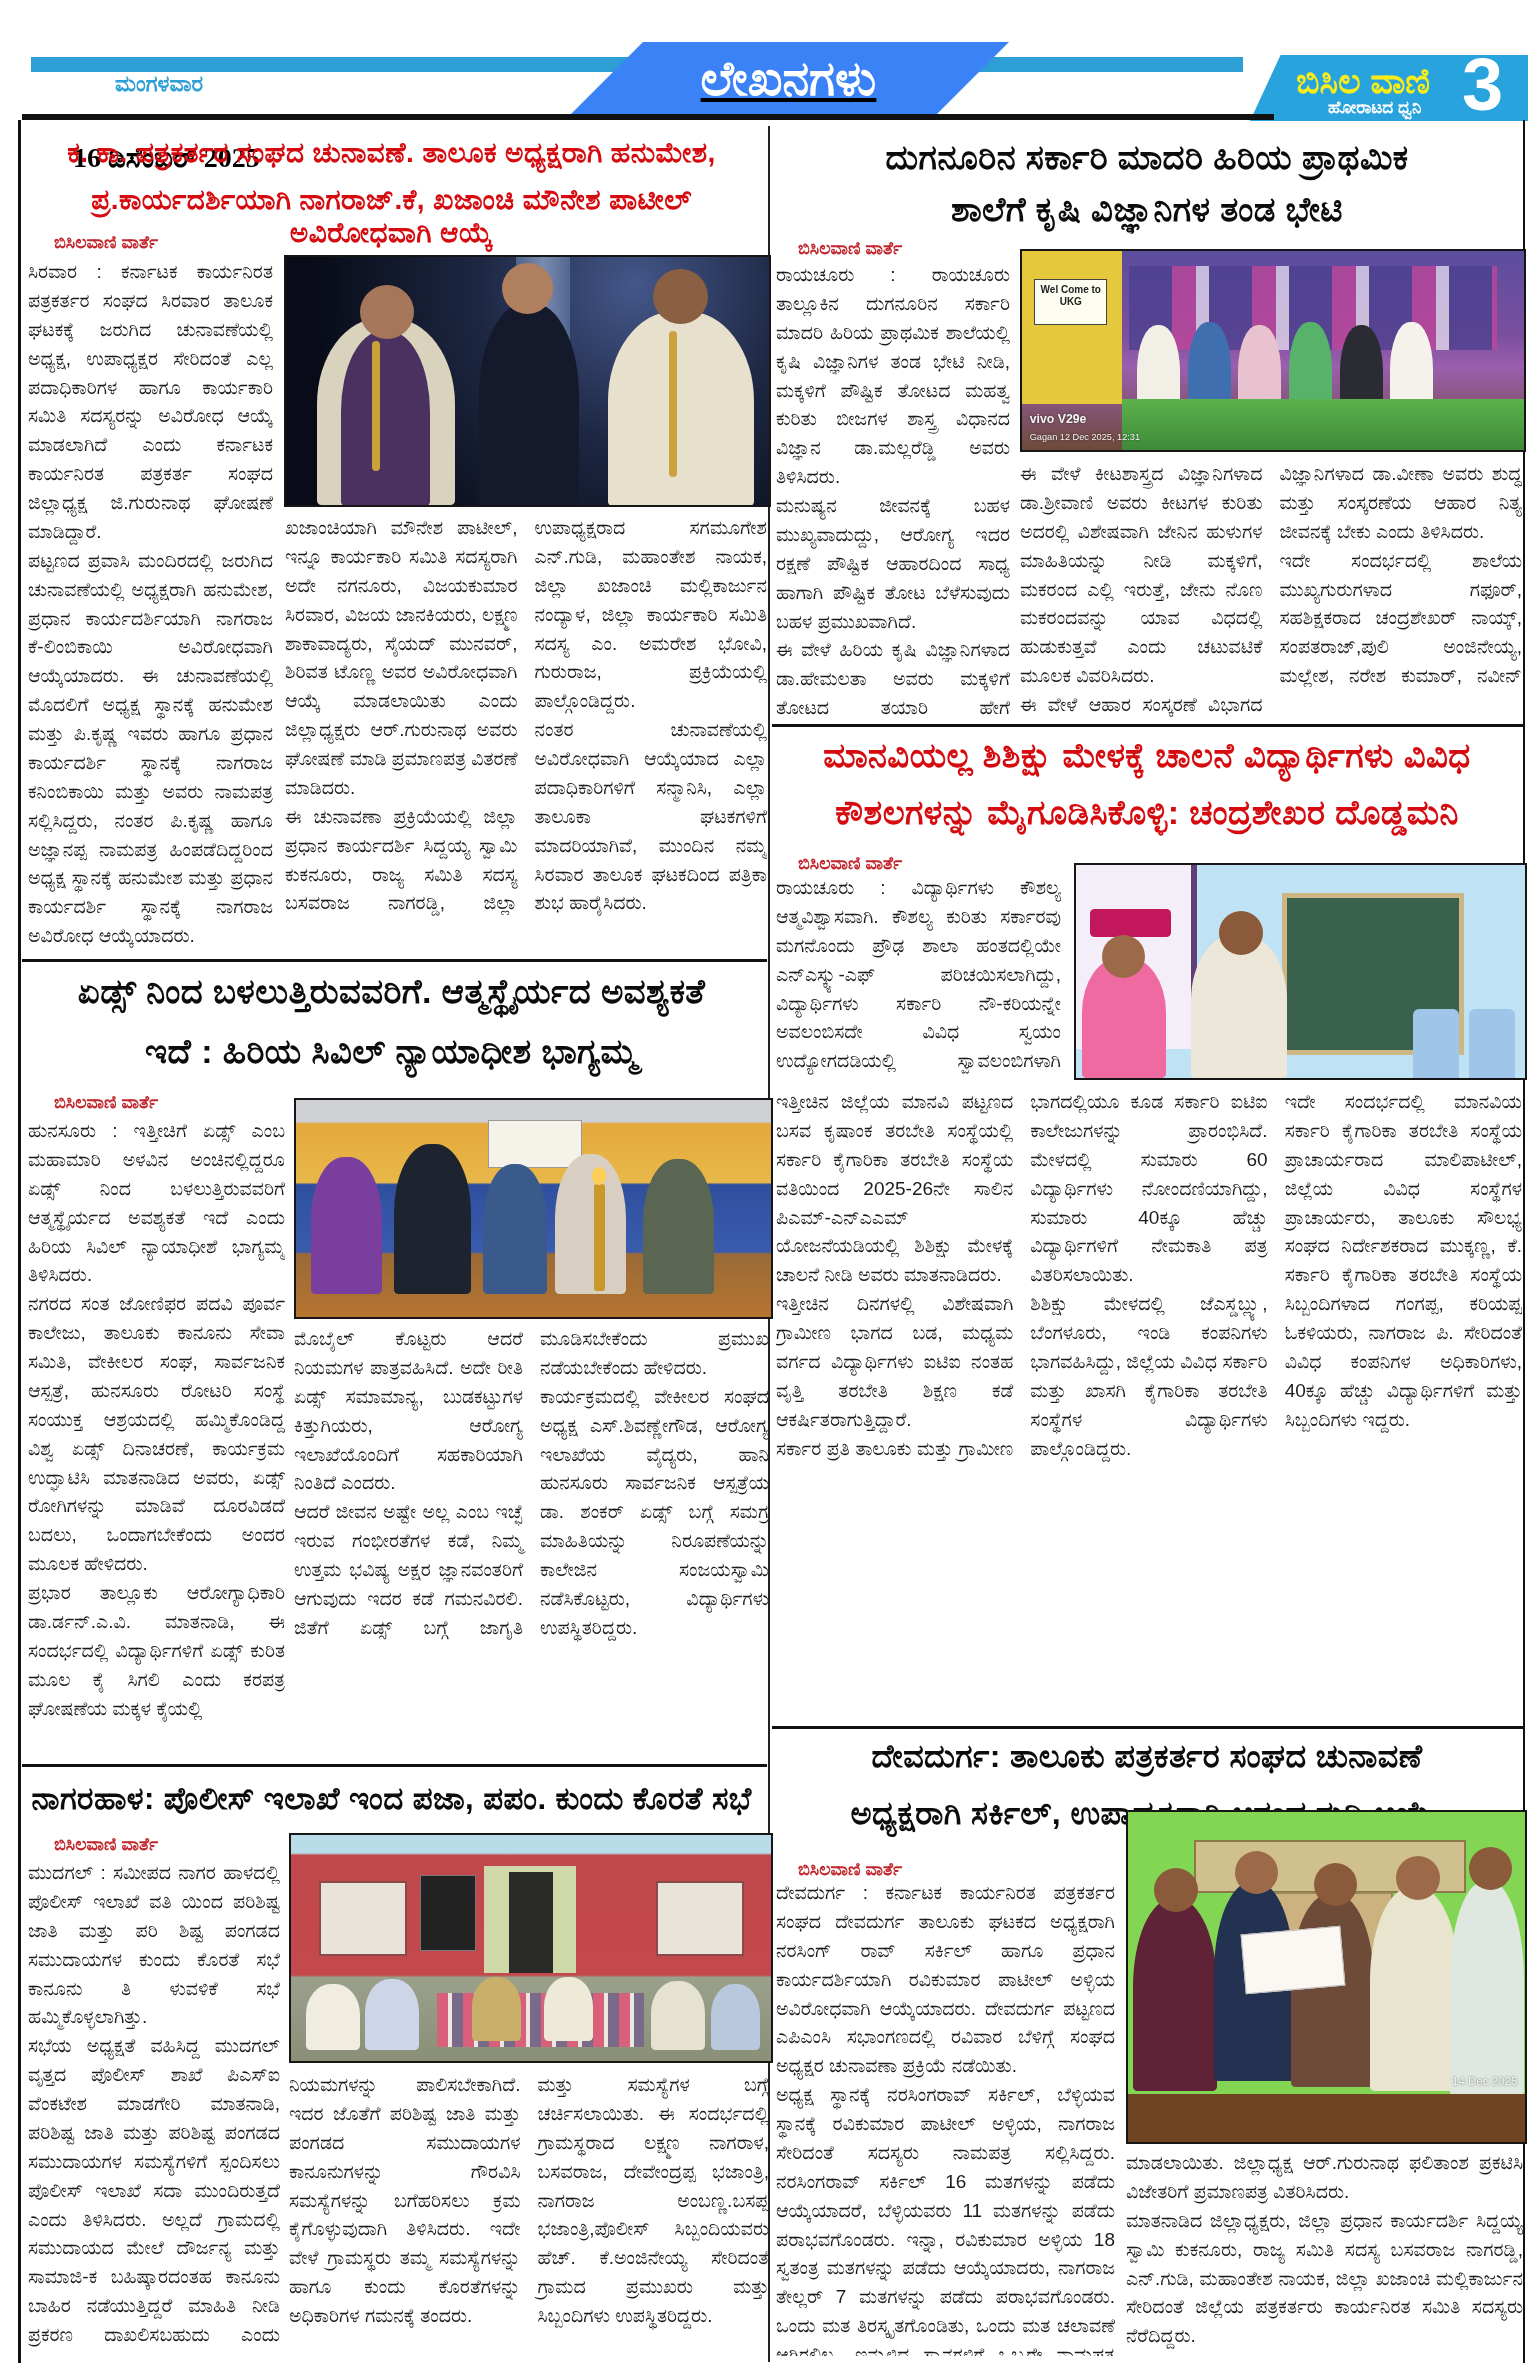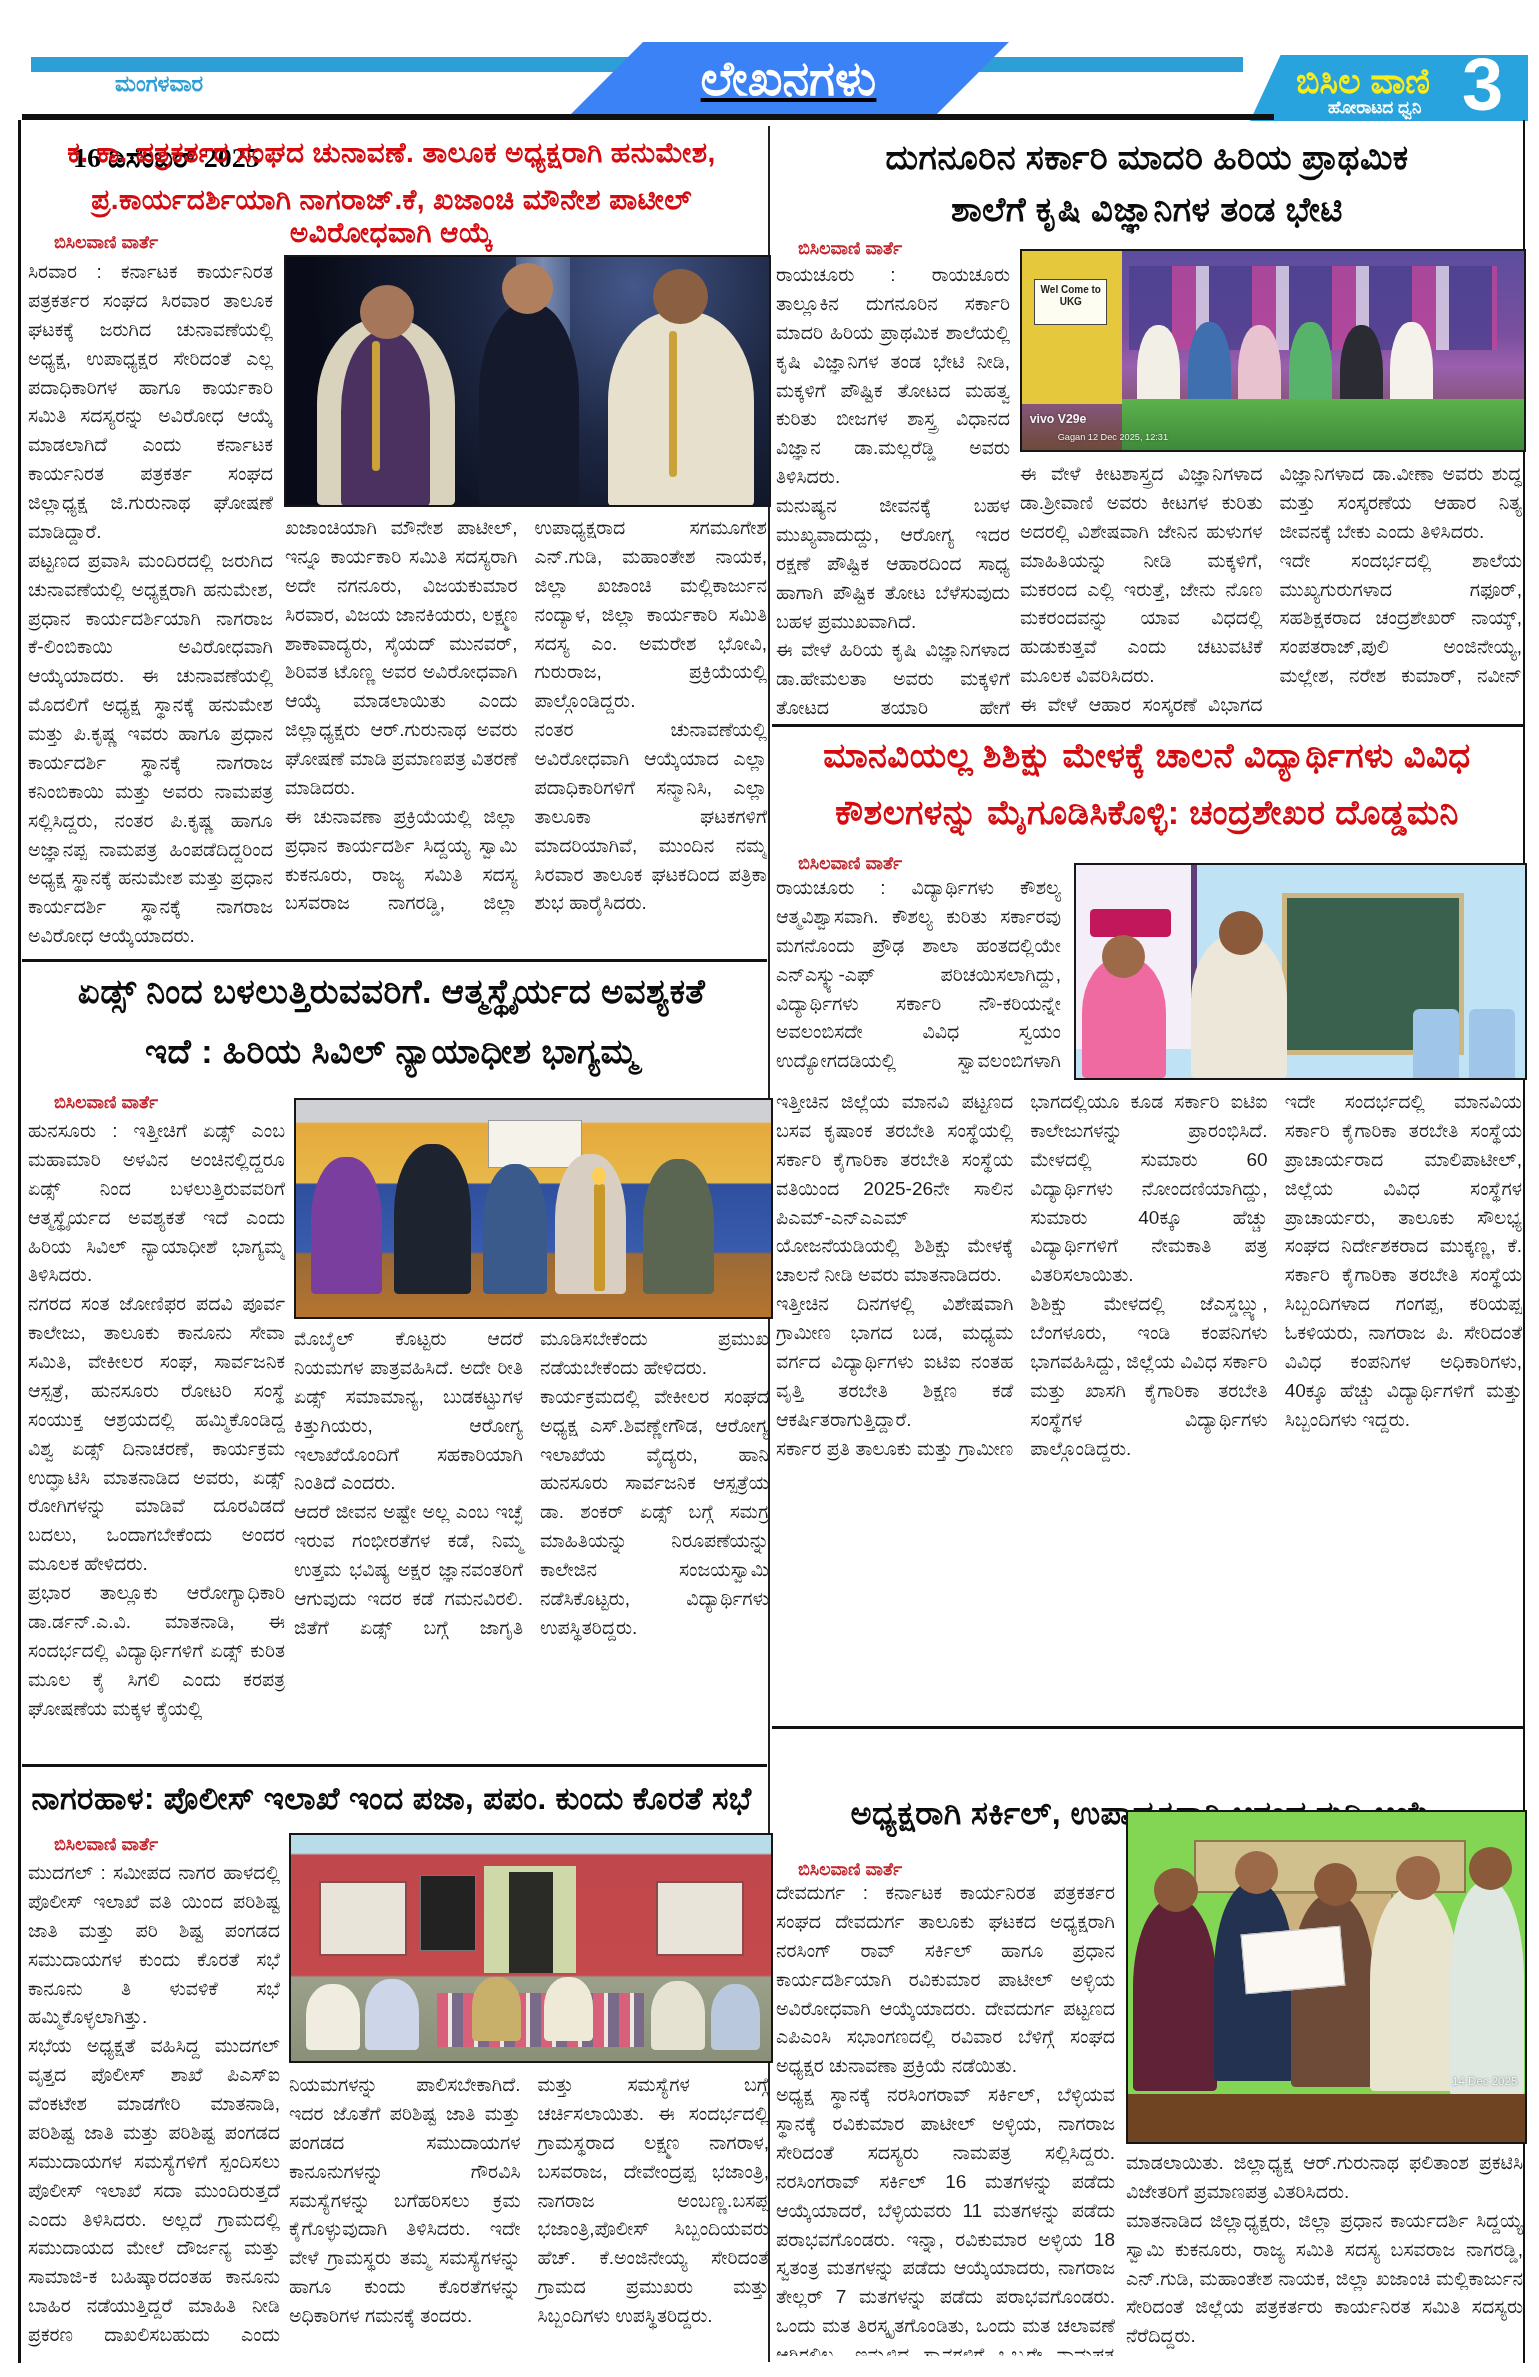--- a/index.html
+++ b/index.html
@@ -99,21 +99,21 @@
     <div class="abs" style="left:12.3px;top:28px;width:71px;height:40px;background:#fdfdf2;border:1.5px solid #444;color:#222;font-size:10px;font-weight:700;text-align:center;line-height:1.2;padding-top:4px;">Wel Come to UKG</div>
     <div class="abs" style="left:107px;top:15.3px;width:368px;height:84px;background:repeating-linear-gradient(90deg,#4a3f8e 0 43px,#c2459a 43px 67px,#e8e0f0 67px 80px);opacity:.75;"></div>
     <div class="fig" style="left:115px;top:74px;width:43px;height:100px;background:#f2efe6;"></div>
     <div class="fig" style="left:166px;top:71px;width:43px;height:103px;background:#3f6fae;"></div>
     <div class="fig" style="left:216px;top:74px;width:43px;height:100px;background:#e9c2cf;"></div>
     <div class="fig" style="left:267px;top:71px;width:43px;height:103px;background:#58b36a;"></div>
     <div class="fig" style="left:318px;top:74px;width:43px;height:100px;background:#2b2b33;"></div>
     <div class="fig" style="left:368px;top:71px;width:43px;height:103px;background:#f4f2ea;"></div>
     <div class="abs" style="left:100px;bottom:0;width:403px;height:51px;background:linear-gradient(0deg,#3f8a3a,#5cb24c);"></div>
     <div class="wm" style="left:7.7px;bottom:23px;font-size:12.3px;font-weight:700;">vivo V29e</div>
-    <div class="wm" style="left:7.7px;bottom:6.1px;font-size:9.2px;margin-left:28px;">Gagan  12 Dec 2025, 12:31</div>
+    <div class="wm" style="left:7.7px;bottom:6.1px;font-size:9.2px;">Gagan  12 Dec 2025, 12:31</div>
   </div>
 
   <div class="bt" style="left:776px;top:261px;width:234px;height:460px;">ರಾಯಚೂರು : ರಾಯಚೂರು ತಾಲ್ಲೂಕಿನ ದುಗನೂರಿನ ಸರ್ಕಾರಿ ಮಾದರಿ ಹಿರಿಯ ಪ್ರಾಥಮಿಕ ಶಾಲೆಯಲ್ಲಿ ಕೃಷಿ ವಿಜ್ಞಾನಿಗಳ ತಂಡ ಭೇಟಿ ನೀಡಿ, ಮಕ್ಕಳಿಗೆ ಪೌಷ್ಟಿಕ ತೋಟದ ಮಹತ್ವ ಕುರಿತು ಬೀಜಗಳ ಶಾಸ್ತ್ರ ವಿಧಾನದ ವಿಜ್ಞಾನ ಡಾ.ಮಲ್ಲರೆಡ್ಡಿ ಅವರು ತಿಳಿಸಿದರು.
 ಮನುಷ್ಯನ ಜೀವನಕ್ಕೆ ಬಹಳ ಮುಖ್ಯವಾದುದ್ದು, ಆರೋಗ್ಯ ಇದರ ರಕ್ಷಣೆ ಪೌಷ್ಟಿಕ ಆಹಾರದಿಂದ ಸಾಧ್ಯ ಹಾಗಾಗಿ ಪೌಷ್ಟಿಕ ತೋಟ ಬೆಳೆಸುವುದು ಬಹಳ ಪ್ರಮುಖವಾಗಿದೆ.
 ಈ ವೇಳೆ ಹಿರಿಯ ಕೃಷಿ ವಿಜ್ಞಾನಿಗಳಾದ ಡಾ.ಹೇಮಲತಾ ಅವರು ಮಕ್ಕಳಿಗೆ ತೋಟದ ತಯಾರಿ ಹೇಗೆ ಮಾಡಿಕೊಳ್ಳಬೇಕು ಎಂದು ಪ್ರಾತ್ಯಕ್ಷಿಕೆಯನ್ನು ಮಾಡಿ ಮಾರ್ಗದರ್ಶನ ಮಾಡಿದರು.</div>
   <div class="bt c2" style="left:1020px;top:460px;width:502px;height:261px;">ಈ ವೇಳೆ ಕೀಟಶಾಸ್ತ್ರದ ವಿಜ್ಞಾನಿಗಳಾದ ಡಾ.ಶ್ರೀವಾಣಿ ಅವರು ಕೀಟಗಳ ಕುರಿತು ಅದರಲ್ಲಿ ವಿಶೇಷವಾಗಿ ಜೇನಿನ ಹುಳುಗಳ ಮಾಹಿತಿಯನ್ನು ನೀಡಿ ಮಕ್ಕಳಿಗೆ, ಮಕರಂದ ಎಲ್ಲಿ ಇರುತ್ತೆ, ಜೇನು ನೊಣ ಮಕರಂದವನ್ನು ಯಾವ ವಿಧದಲ್ಲಿ ಹುಡುಕುತ್ತವೆ ಎಂದು ಚಟುವಟಿಕೆ ಮೂಲಕ ವಿವರಿಸಿದರು.
 ಈ ವೇಳೆ ಆಹಾರ ಸಂಸ್ಕರಣೆ ವಿಭಾಗದ ವಿಜ್ಞಾನಿಗಳಾದ ಡಾ.ವೀಣಾ ಅವರು ಶುದ್ಧ ಮತ್ತು ಸಂಸ್ಕರಣೆಯ ಆಹಾರ ನಿತ್ಯ ಜೀವನಕ್ಕೆ ಬೇಕು ಎಂದು ತಿಳಿಸಿದರು.
 ಇದೇ ಸಂದರ್ಭದಲ್ಲಿ ಶಾಲೆಯ ಮುಖ್ಯಗುರುಗಳಾದ ಗಫೂರ್, ಸಹಶಿಕ್ಷಕರಾದ ಚಂದ್ರಶೇಖರ್ ನಾಯ್ಕ್, ಸಂಪತರಾಜ್,ಪುಲಿ ಅಂಜಿನೇಯ್ಯ, ಮಲ್ಲೇಶ, ನರೇಶ ಕುಮಾರ್, ನವೀನ್ ಕುಮಾತ್, ಮಹೇಶ ಕುಮಾರ್ ಸೇ-ರಿದಂತೆ ಇತರರು ಇದ್ದರು.</div>
 
   <div class="hl hl-red" style="left:779px;top:736px;width:736px;font-size:34px;">ಮಾನವಿಯಲ್ಲ ಶಿಶಿಕ್ಷು ಮೇಳಕ್ಕೆ ಚಾಲನೆ ವಿದ್ಯಾರ್ಥಿಗಳು ವಿವಿಧ</div>
@@ -177,20 +177,21 @@
     <div class="fig" style="left:253px;bottom:20px;width:49px;height:64px;background:#efe9d8;"></div>
     <div class="fig" style="left:360px;bottom:10.7px;width:54px;height:69px;background:#e6e2d2;"></div>
     <div class="fig" style="left:420px;bottom:10.7px;width:49px;height:66px;background:#b9c8dd;"></div>
   </div>
 
   <div class="bt" style="left:28px;top:1859px;width:252px;height:497px;">ಮುದಗಲ್ : ಸಮೀಪದ ನಾಗರ ಹಾಳದಲ್ಲಿ ಪೊಲೀಸ್ ಇಲಾಖೆ ವತಿ ಯಿಂದ ಪರಿಶಿಷ್ಟ ಜಾತಿ ಮತ್ತು ಪರಿ ಶಿಷ್ಟ ಪಂಗಡದ ಸಮುದಾಯಗಳ ಕುಂದು ಕೊರತೆ ಸಭೆ ಕಾನೂನು ತಿ ಳುವಳಿಕೆ ಸಭೆ ಹಮ್ಮಿಕೊಳ್ಳಲಾಗಿತ್ತು.
 ಸಭೆಯ ಅಧ್ಯಕ್ಷತೆ ವಹಿಸಿದ್ದ ಮುದಗಲ್ ವೃತ್ತದ ಪೊಲೀಸ್ ಶಾಖೆ ಪಿಎಸ್ಐ ವೆಂಕಟೇಶ ಮಾಡಗೇರಿ ಮಾತನಾಡಿ, ಪರಿಶಿಷ್ಟ ಜಾತಿ ಮತ್ತು ಪರಿಶಿಷ್ಟ ಪಂಗಡದ ಸಮುದಾಯಗಳ ಸಮಸ್ಯೆಗಳಿಗೆ ಸ್ಪಂದಿಸಲು ಪೊಲೀಸ್ ಇಲಾಖೆ ಸದಾ ಮುಂದಿರುತ್ತದೆ ಎಂದು ತಿಳಿಸಿದರು. ಅಲ್ಲದೆ ಗ್ರಾಮದಲ್ಲಿ ಸಮುದಾಯದ ಮೇಲೆ ದೌರ್ಜನ್ಯ ಮತ್ತು ಸಾಮಾಜಿ-ಕ ಬಹಿಷ್ಕಾರದಂತಹ ಕಾನೂನು ಬಾಹಿರ ನಡೆಯುತ್ತಿದ್ದರೆ ಮಾಹಿತಿ ನೀಡಿ ಪ್ರಕರಣ ದಾಖಲಿಸಬಹುದು ಎಂದು ಪ್ರತಿಯೊಬ್ಬರೂ ಕಾನೂನು ಮತ್ತು</div>
   <div class="bt c2" style="left:289px;top:2071px;width:480px;height:285px;">ನಿಯಮಗಳನ್ನು ಪಾಲಿಸಬೇಕಾಗಿದೆ. ಇದರ ಜೊತೆಗೆ ಪರಿಶಿಷ್ಟ ಜಾತಿ ಮತ್ತು ಪಂಗಡದ ಸಮುದಾಯಗಳ ಕಾನೂನುಗಳನ್ನು ಗೌರವಿಸಿ ಸಮಸ್ಯೆಗಳನ್ನು ಬಗೆಹರಿಸಲು ಕ್ರಮ ಕೈಗೊಳ್ಳುವುದಾಗಿ ತಿಳಿಸಿದರು. ಇದೇ ವೇಳೆ ಗ್ರಾಮಸ್ಥರು ತಮ್ಮ ಸಮಸ್ಯೆಗಳನ್ನು ಹಾಗೂ ಕುಂದು ಕೊರತೆಗಳನ್ನು ಅಧಿಕಾರಿಗಳ ಗಮನಕ್ಕೆ ತಂದರು.
 ಮತ್ತು ಸಮಸ್ಯೆಗಳ ಬಗ್ಗೆ ಚರ್ಚಿಸಲಾಯಿತು. ಈ ಸಂದರ್ಭದಲ್ಲಿ ಗ್ರಾಮಸ್ಥರಾದ ಲಕ್ಷ್ಮಣ ನಾಗರಾಳ, ಬಸವರಾಜ, ದೇವೇಂದ್ರಪ್ಪ ಭಜಾಂತ್ರಿ, ನಾಗರಾಜ ಅಂಬಣ್ಣ.ಬಸಪ್ಪ ಭಜಾಂತ್ರಿ,ಪೊಲೀಸ್ ಸಿಬ್ಬಂದಿಯವರು ಹೆಚ್. ಕೆ.ಅಂಜಿನೇಯ್ಯ ಸೇರಿದಂತೆ ಗ್ರಾಮದ ಪ್ರಮುಖರು ಮತ್ತು ಸಿಬ್ಬಂದಿಗಳು ಉಪಸ್ಥಿತರಿದ್ದರು.</div>
 
+  <div class="hl hl-black" style="left:779px;top:1738px;width:736px;font-size:32px;">ದೇವದುರ್ಗ: ತಾಲೂಕು ಪತ್ರಕರ್ತರ ಸಂಘದ ಚುನಾವಣೆ</div>
   <div class="hl hl-black" style="left:779px;top:1795px;width:736px;font-size:32px;">ಅಧ್ಯಕ್ಷರಾಗಿ ಸರ್ಕಿಲ್, ಉಪಾಧ್ಯಕ್ಷರಾಗಿ ಆನಂದ ಗುಡಿ ಆಯ್ಕೆ.</div>
   <div class="byline" style="left:798px;top:1859px;">ಬಿಸಿಲವಾಣಿ ವಾರ್ತೆ</div>
 
   <div class="photo" style="left:1126px;top:1810px;width:397px;height:330px;background:#82d653;">
     <div class="abs" style="left:66px;top:28px;width:268px;height:49px;background:#cfc08e;border:2.3px solid #8a7a4a;"></div>
     <div class="abs" style="left:146px;top:80px;width:115px;height:176px;background:#cbb27e;border:2.3px solid #9a8a5a;"></div>
     <div class="fig" style="left:4.6px;bottom:51px;width:84px;height:192px;background:#5f2236;"></div>
     <div class="head-circle" style="left:26px;bottom:230px;width:44px;height:44px;background:#8a5a3a;"></div>
     <div class="fig" style="left:86px;bottom:61px;width:80px;height:199px;background:#233250;"></div>
     <div class="head-circle" style="left:107px;bottom:248px;width:43px;height:43px;background:#9c6a48;"></div>

